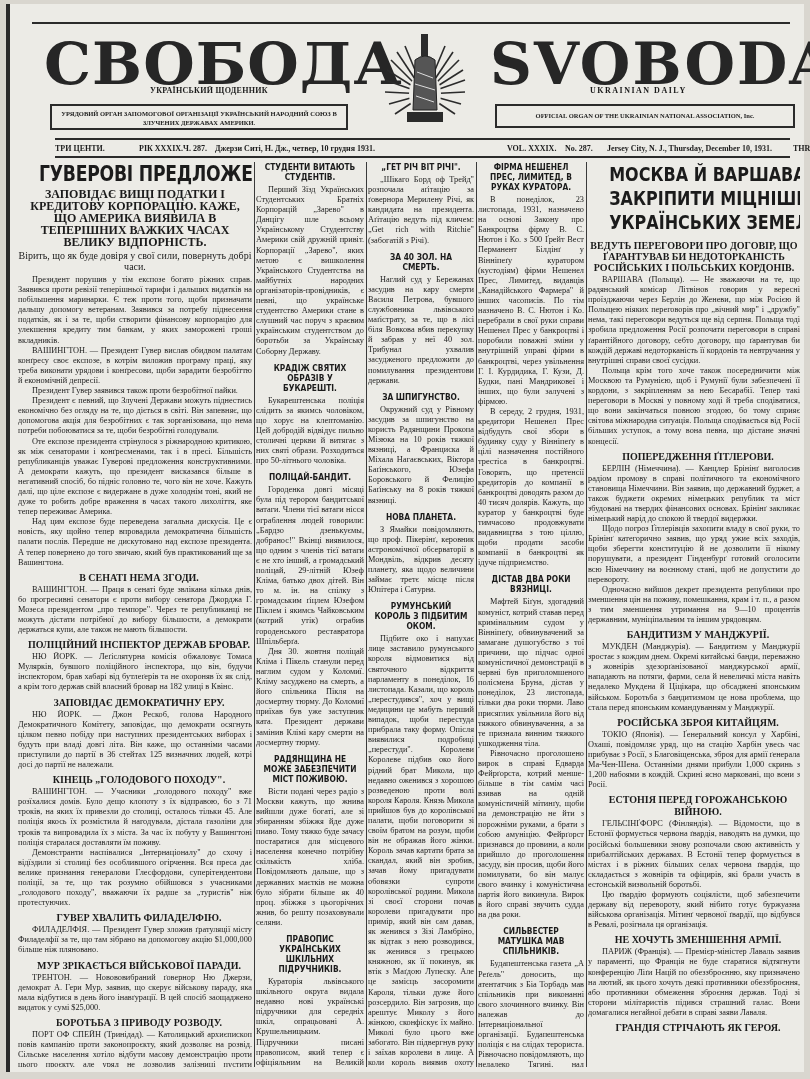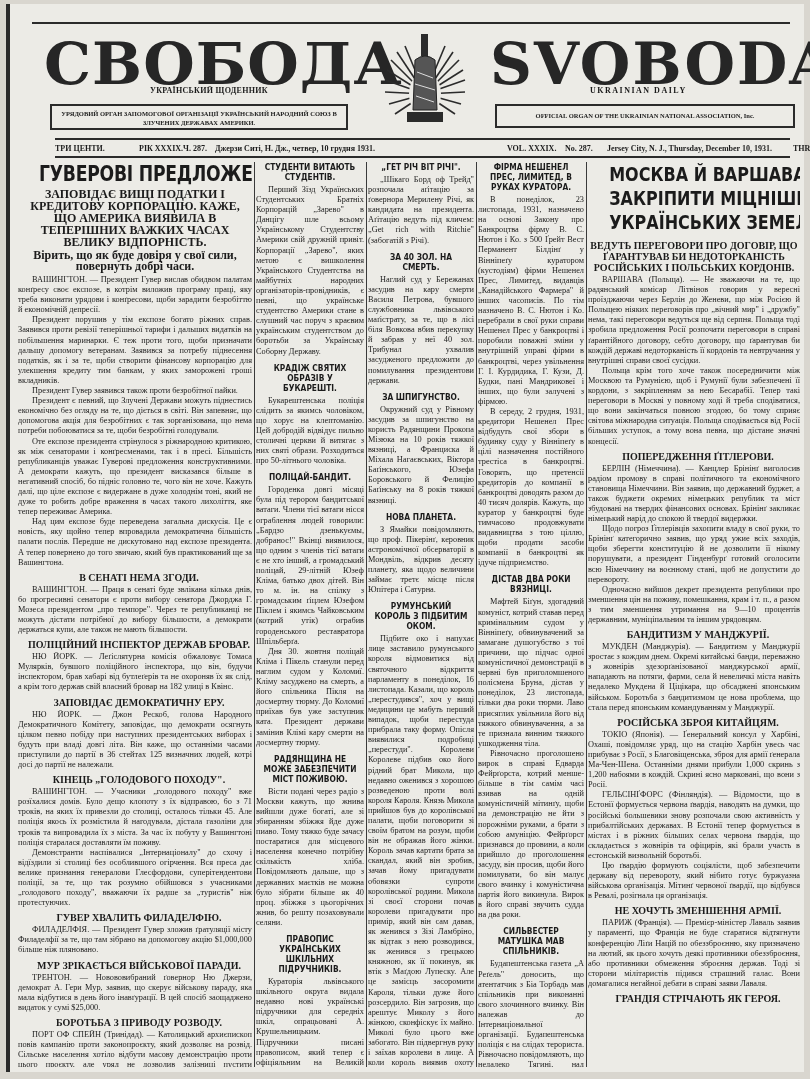--- a/index.html
+++ b/index.html
@@ -58,21 +58,21 @@
   .big-head {
     font-family: "DejaVu Sans", sans-serif; font-weight: bold; font-size: 21px; line-height: 24px;
     text-align: center; transform: scaleX(0.82); transform-origin: center; white-space: nowrap;
     letter-spacing: -0.3px; margin-bottom: 2px;
   }
   .big-head5 {
     font-family: "DejaVu Sans", sans-serif; font-weight: bold; font-size: 20px; line-height: 24px;
     text-align: center; transform: scaleX(0.8); transform-origin: center; white-space: nowrap;
   }
   .deck { font-weight: bold; font-size: 12px; line-height: 12px; text-align: center; margin-bottom: 2px; }
-  .deck2 { font-weight: bold; font-size: 12px; line-height: 11px; text-align: center; margin-bottom: 3px; }
+  .deck2 { font-weight: normal; font-size: 10px; line-height: 11px; text-align: center; margin-bottom: 3px; }
   .hd { font-weight: bold; font-size: 10px; line-height: 12px; text-align: center; margin: 4px 0 1px; padding-left: 8px; }
   .hd-s { font-weight: bold; font-size: 8.3px; line-height: 10px; text-align: center; margin: 6px 0 3px; font-family: "DejaVu Sans", sans-serif; transform: scaleX(0.9); }
   p { text-indent: 12px; }
   .c1 p, .c5 p { text-indent: 14px; }
 </style>
 </head>
 <body>
 
 <div class="page">
 
@@ -127,22 +127,22 @@
 
   <div class="col-rule" style="left:244px;height:905px"></div>
   <div class="col-rule" style="left:356px;height:905px"></div>
   <div class="col-rule" style="left:466px;height:905px"></div>
   <div class="col-rule" style="left:576px;height:905px"></div>
 
   <div class="col c1">
     <div class="big-head">ГУВЕРОВІ ПРЕДЛОЖЕННЯ В КОНҐРЕСІ</div>
     <div class="deck">ЗАПОВІДАЄ ВИЩІ ПОДАТКИ І КРЕДИТОВУ КОРПОРАЦІЮ. КАЖЕ, ЩО АМЕРИКА ВИЯВИЛА В ТЕПЕРІШНИХ ВАЖКИХ ЧАСАХ ВЕЛИКУ ВІДПОРНІСТЬ.</div>
     <div class="deck2">Вірить, що як буде довіря у свої сили, повернуть добрі часи.</div>
+    <p>Президент порушив у тім експозе богато ріжних справ. Заявився проти ревізії теперішньої тарифи і дальших видатків на побільшення маринарки. Є теж проти того, щоби призначати дальшу допомогу ветеранам. Заявився за потребу піднесення податків, як і за те, щоби створити фінансову корпорацію для улекшення кредиту тим банкам, у яких заморожені гроші вкладників.</p>
     <p>ВАШИНГТОН. — Президент Гувер вислав обидвом палатам конґресу своє експозе, в котрім виложив програму праці, яку треба виконати урядови і конґресови, щоби зарадити безробіттю й економічній депресії.</p>
-    <p>Президент порушив у тім експозе богато ріжних справ. Заявився проти ревізії теперішньої тарифи і дальших видатків на побільшення маринарки. Є теж проти того, щоби призначати дальшу допомогу ветеранам. Заявився за потребу піднесення податків, як і за те, щоби створити фінансову корпорацію для улекшення кредиту тим банкам, у яких заморожені гроші вкладників.</p>
     <p>Президент Гувер заявився також проти безробітної пайки.</p>
     <p>Президент є певний, що Злучені Держави можуть піднестись економічно без огляду на те, що діється в світі. Він запевняє, що допомогова акція для безробітних є так зорганізована, що нема потреби побоюватися за те, щоби безробітні голодували.</p>
     <p>Оте експозе президента стрінулося з ріжнародною критикою, як між сенаторами і конґресменами, так і в пресі. Більшість републиканців уважає Гуверові предложення конструктивними. А демократи кажуть, що президент висказався більше в негативний спосіб, бо підніс головно те, чого він не хоче. Кажуть далі, що ціле експозе є видержане в дуже холоднім тоні, який не дуже то робить добре враження в часах такого лихоліття, яке тепер переживає Америка.</p>
     <p>Над цим експозе буде переведена загальна дискусія. Це є новість, яку щойно тепер впровадила демократична більшість палати послів. Передше не дискутовано над експозе президента. А тепер повернено до того звичаю, який був практикований ще за Вашингтона.</p>
 
     <div class="hd">В СЕНАТІ НЕМА ЗГОДИ.</div>
     <p>ВАШИНГТОН. — Праця в сенаті буде звлікана кілька днів, бо прогресивні сенатори є проти вибору сенатора Джорджа Г. Мозеса президентом „про темпоре". Через те републиканці не можуть дістати потрібної до вибору більшости, а демократи держаться купи, але також не мають більшости.</p>
     <div class="hd">ПОЛІЦІЙНИЙ ІНСПЕКТОР ДЕРЖАВ БРОВАР.</div>
     <p>НЮ ЙОРК. — Леґіслятурна комісія обжаловує Томаса Мулярків, бувшого поліційного інспектора, що він, будучи інспектором, брав хабарі від бутлеґерів та не охороняв їх як слід, а крім того держав свій власний бровар на 182 улиці в Квінс.</p>
     <div class="hd">ЗАПОВІДАЄ ДЕМОКРАТИЧНУ ЕРУ.</div>
@@ -207,20 +207,21 @@
     <p>Польща крім того хоче також посередничити між Москвою та Румунією, щоб і Румунії були забезпечені її кордони, з закріпленням за нею Бесарабії. Тепер такі переговори в Москві у повному ході й треба сподіватися, що вони закінчаться повною згодою, бо тому сприяє світова міжнародна ситуація. Польща сподівається від Росії більших уступок, а тому вона певна, що дістане значні концесії.</p>
 
     <div class="hd">ПОПЕРЕДЖЕННЯ ҐІТЛЕРОВИ.</div>
     <p>БЕРЛІН (Німеччина). — Канцлер Брінінґ виголосив радіом промову в справі політичного та економічного становища Німеччини. Він заявив, що державний буджет, а також буджети окремих німецьких републик та міст збудовані на твердих фінансових основах. Брінінґ закликає німецький нарід до спокою й твердої видержки.</p>
     <p>Щодо погроз Ґітлерівців захопити владу в свої руки, то Брінінґ категорично заявив, що уряд ужие всіх заходів, щоби зберегти конституцію й не дозволити її нікому порушувати, а президент Гінденбурґ готовий оголосити всю Німеччину на воєнному стані, щоб не допустити до перевороту.</p>
     <p>Одночасно вийшов декрет президента републики про зменшення цін на поживу, помешкання, крам і т. п., а разом з тим зменшення утримання на 9—10 процентів державним, муніціпальним та іншим урядовцям.</p>
     <div class="hd">БАНДИТИЗМ У МАНДЖУРІЇ.</div>
     <p>МУКДЕН (Манджурія). — Бандитизм у Манджурії зростає з кождим днем. Окремі китайські банди, переважно з жовнірів здезорґанізованої манджурської армії, нападають на потяги, фарми, села й невеличкі міста навіть недалеко Мукдена й Ціцікара, що обсаджені японським військом. Боротьба з бандитизмом це нова проблема, що стала перед японським командуванням у Манджурії.</p>
     <div class="hd">РОСІЙСЬКА ЗБРОЯ КИТАЙЦЯМ.</div>
     <p>ТОКІО (Японія). — Ґенеральний консул у Харбіні, Охаші, повідомляє уряд, що на стацію Харбін увесь час прибуває з Росії, з Благовіщенська, зброя для армії ґенерала Ма-Чен-Шена. Останніми днями прибули 1,000 скринь з 1,200 набоями в кождій. Скрині ясно марковані, що вони з Росії.</p>
+    <div class="hd">ЕСТОНІЯ ПЕРЕД ГОРОЖАНСЬКОЮ ВІЙНОЮ.</div>
     <p>ГЕЛЬСІНҐФОРС (Фінляндія). — Відомости, що в Естонії формується червона ґвардія, наводять на думки, що російські большевики знову розпочали свою активність у прибалтійських державах. В Естонії тепер формується в містах і в ріжних більших селах червона ґвардія, що складається з жовнірів та офіцирів, які брали участь в естонській визвольній боротьбі.</p>
     <p>Цю ґвардію формують соціялісти, щоб забезпечити державу від перевороту, який нібито готує буржуазна військова організація. Мітинґ червоної ґвардії, що відбувся в Ревалі, розігнала ця організація.</p>
     <div class="hd">НЕ ХОЧУТЬ ЗМЕНШЕННЯ АРМІЇ.</div>
     <p>ПАРИЖ (Франція). — Премієр-міністер Лаваль заявив у параменті, що Франція не буде старатися відтягнути конференцію Ліґи Націй по обеззброєнню, яку призначено на лютий, як цього хочуть деякі противники обеззброєння, або противники обмеження зброєння держав. Тоді зі сторони мілітаристів підився страшний галас. Вони домагалися негайної дебати в справі заяви Лаваля.</p>
     <div class="hd">ГРАНДІЯ СТРІЧАЮТЬ ЯК ГЕРОЯ.</div>
 
   </div>
 
 </div>
 

